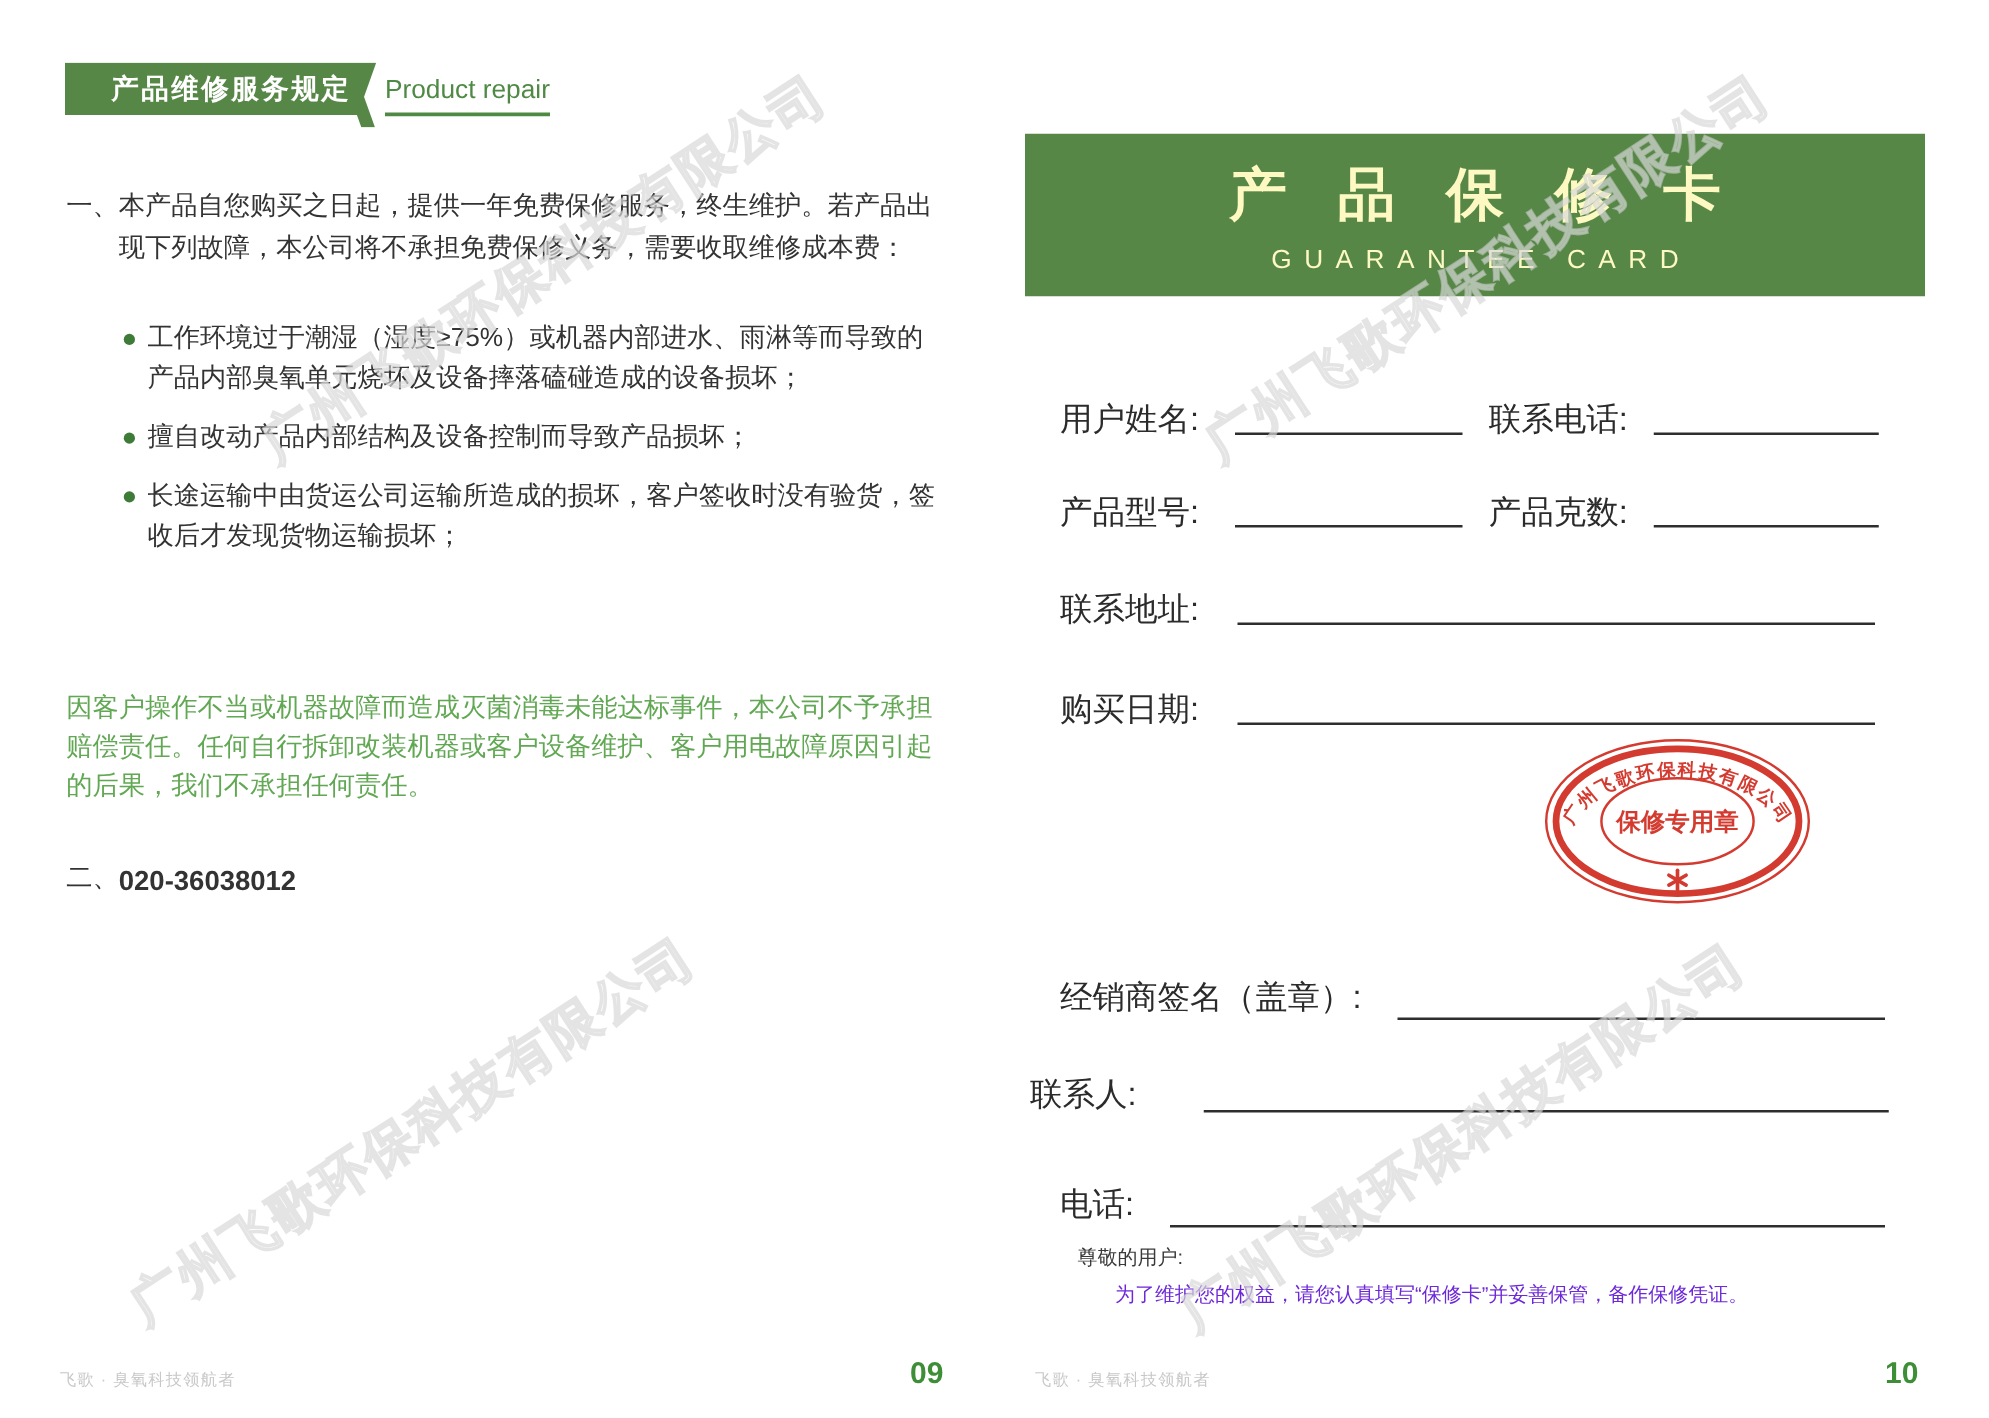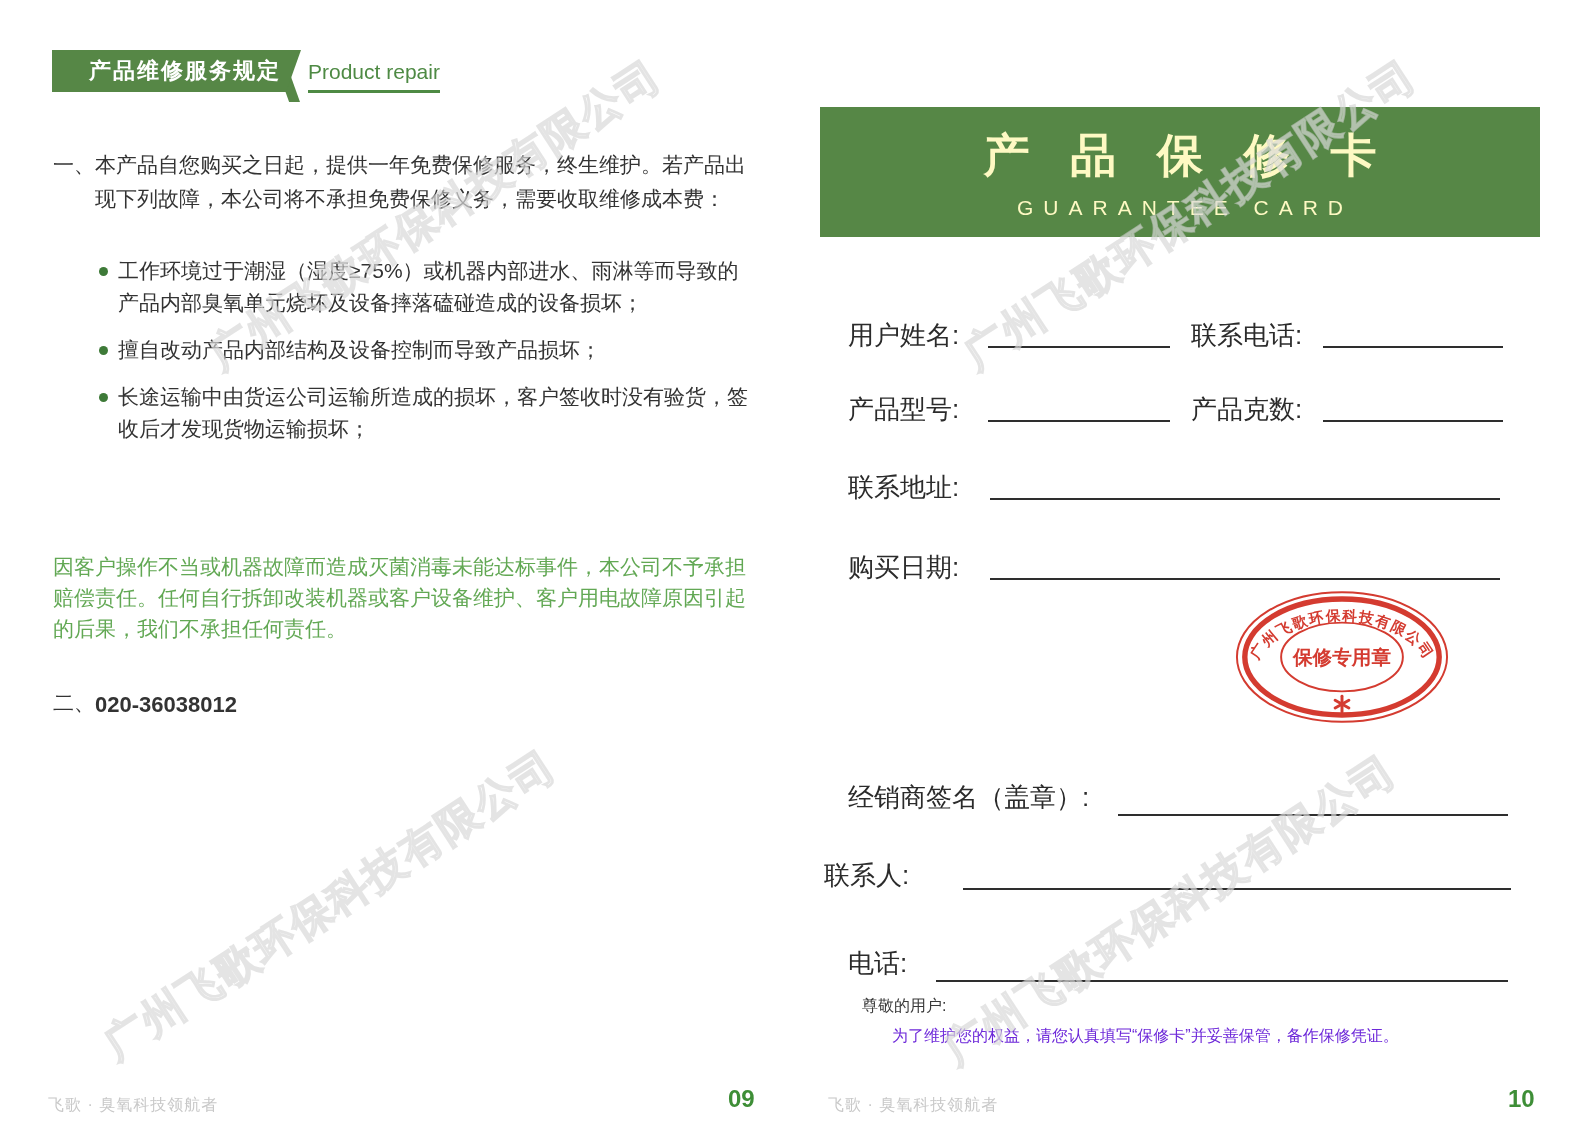--- a/index.html
+++ b/index.html
@@ -36,21 +36,21 @@
 
   .bullets{position:absolute;left:99px;top:255px;width:660px;z-index:2;}
   .bullet-item{display:flex;margin-bottom:15px;}
   .bullet-item .dot{flex:0 0 9px;width:9px;height:9px;border-radius:50%;background:#3e7a38;
                     margin-top:12px;margin-right:10px;}
   .bullet-item .btxt{flex:1;color:#333;font-size:21px;line-height:32px;}
 
   .note-green{position:absolute;left:53px;top:551px;width:708px;color:#62a854;
               font-size:21px;line-height:31px;z-index:2;}
 
-  .footer-brand{position:absolute;top:1095px;color:#c8c8c8;font-size:16px;letter-spacing:1px;z-index:2;}
+  .footer-brand{position:absolute;top:1095px;color:#c8c8c8;font-size:13px;letter-spacing:1px;z-index:2;}
   .fb-left{left:48px;}
   .fb-right{left:828px;}
   .page-num{position:absolute;top:1085px;color:#3e8e37;font-size:24px;font-weight:700;z-index:2;}
   .pn-left{left:728px;}
   .pn-right{left:1508px;}
 
   
   .banner{position:absolute;left:820px;top:107px;width:720px;height:130px;background:#568746;
           display:flex;flex-direction:column;align-items:center;justify-content:center;z-index:2;}
   .banner-title{color:#fef9c3;font-size:46px;font-weight:700;letter-spacing:14px;padding-left:14px;}

